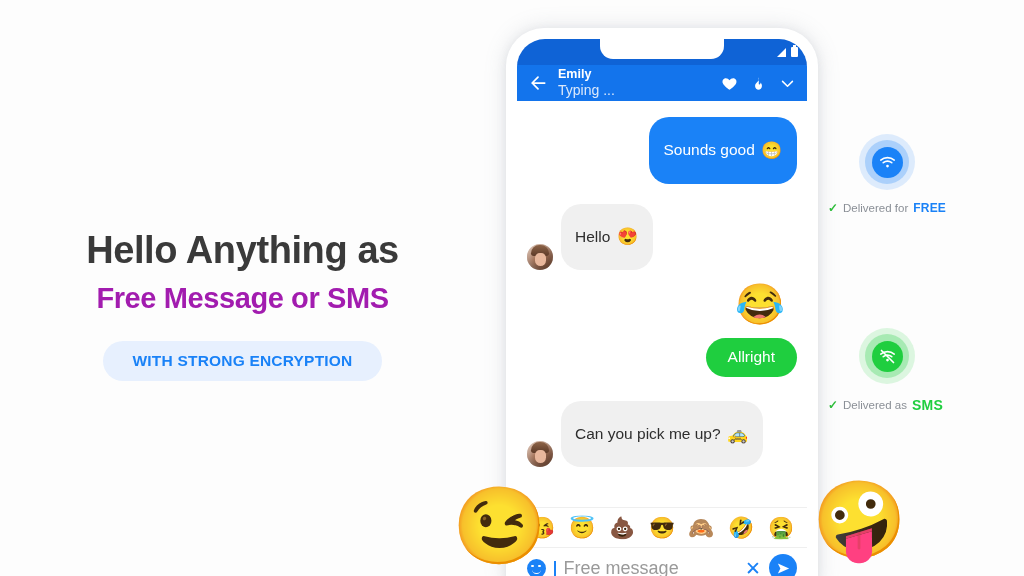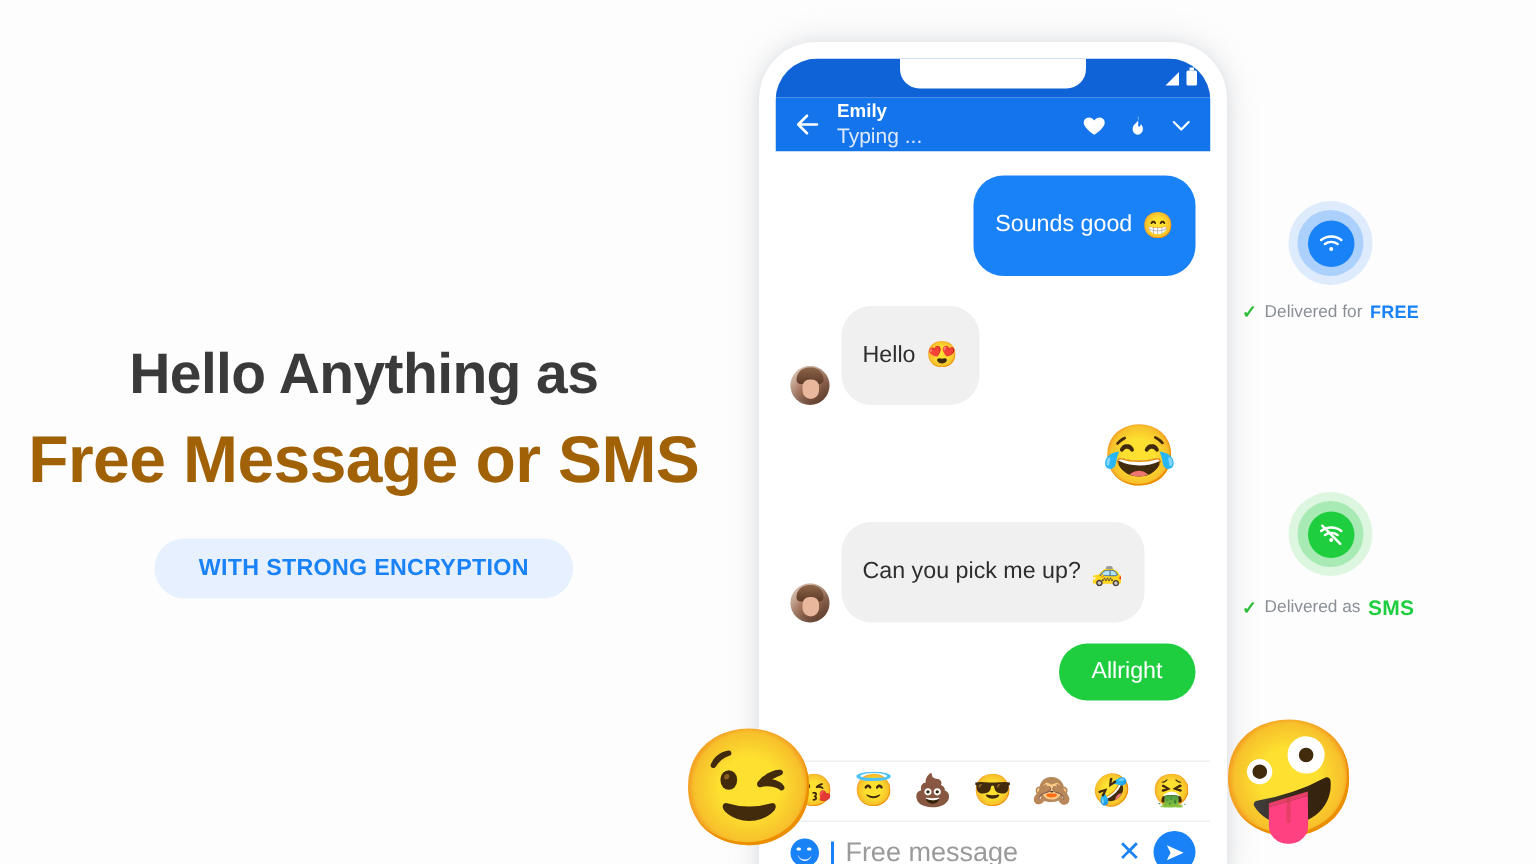--- a/index.html
+++ b/index.html
@@ -11,21 +11,21 @@
   }
   #stage { position: relative; width: 1024px; height: 576px; background: #fdfdfd; }
 
   
   .copy { position: absolute; left: 0; top: 228px; width: 485px; text-align: center; }
   .headline-1 {
     font-size: 38px; font-weight: bold; color: #3a3a3a;
     letter-spacing: -0.4px; line-height: 1.18;
   }
   .headline-2 {
-    font-size: 44px; font-weight: bold; color: #a16207;
+    font-size: 29px; font-weight: bold; color: #a21caf;
     letter-spacing: -0.4px; line-height: 1.18; margin-top: 8px;
   }
   .badge-wrap { margin-top: 26px; display: flex; justify-content: center; }
   .badge {
     background: #e7f0fe; color: #1a82f7;
     font-size: 15.5px; font-weight: bold; letter-spacing: 0.2px;
     padding: 11px 30px; border-radius: 22px; display: inline-block;
   }
 
   
@@ -236,31 +236,31 @@
           <div class="bubble gray">
             <span>Hello</span>
             <span class="emo">😍</span>
           </div>
         </div>
 
         <div class="sticker-row" style="margin-top:14px;">
           <span class="sticker">😂</span>
         </div>
 
+        <div class="row out" style="margin-top:14px;">
+          <div class="bubble green" style="padding:10px 22px;">
+            <span>Allright</span>
+          </div>
+        </div>
+
         <div class="row in" style="margin-top:24px;">
           <div class="avatar"></div>
           <div class="bubble gray">
             <span>Can you pick me up?</span>
             <span class="emo">🚕</span>
-          </div>
-        </div>
-
-        <div class="row out" style="margin-top:14px;">
-          <div class="bubble green" style="padding:10px 22px;">
-            <span>Allright</span>
           </div>
         </div>
       </div>
 
       <div class="emoji-tray">
         <span>😘</span>
         <span>😇</span>
         <span>💩</span>
         <span>😎</span>
         <span>🙈</span>

